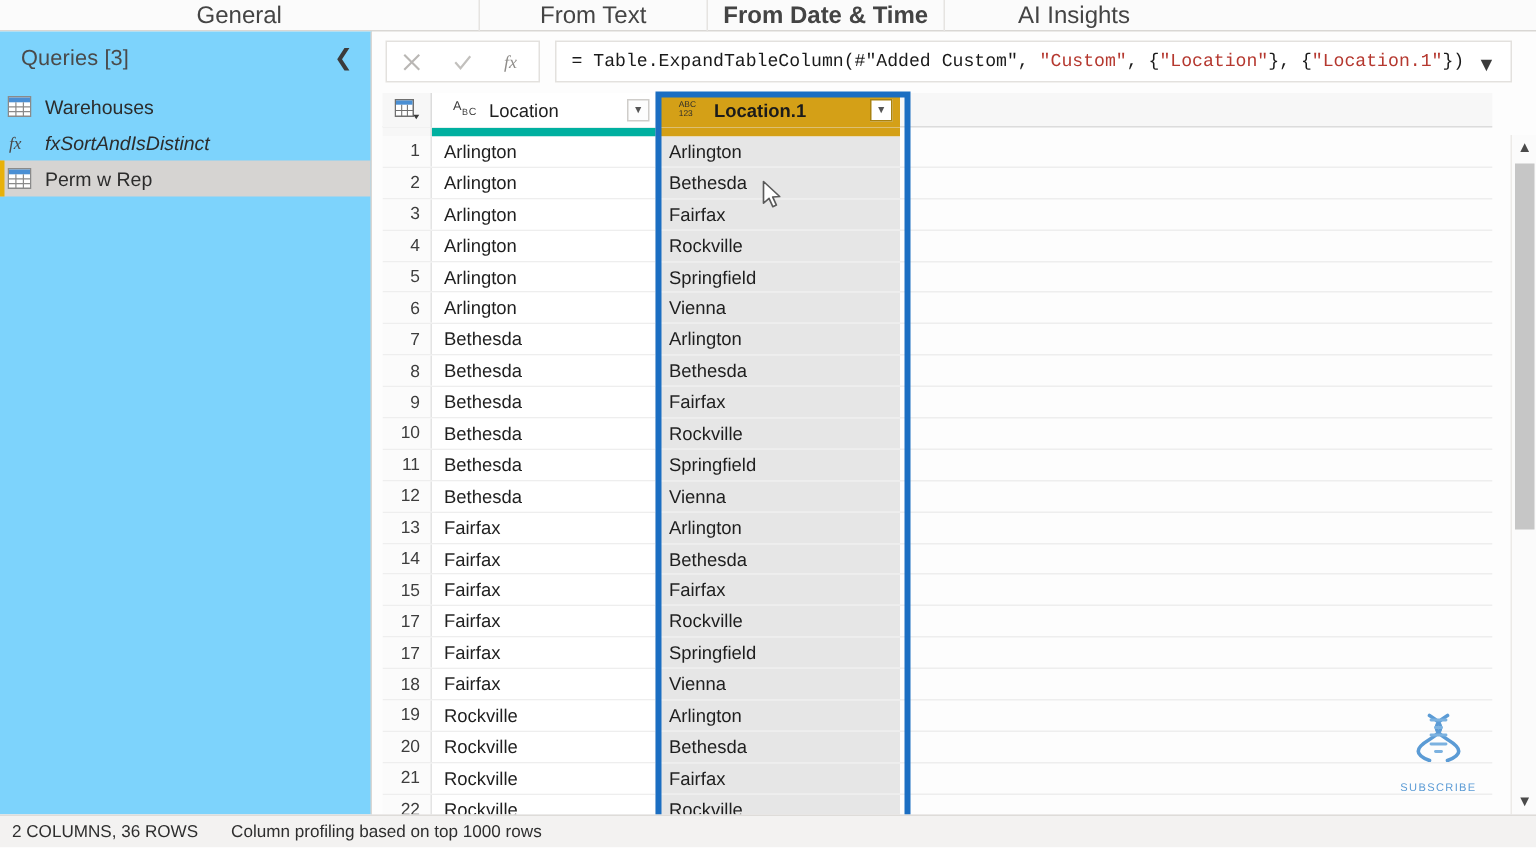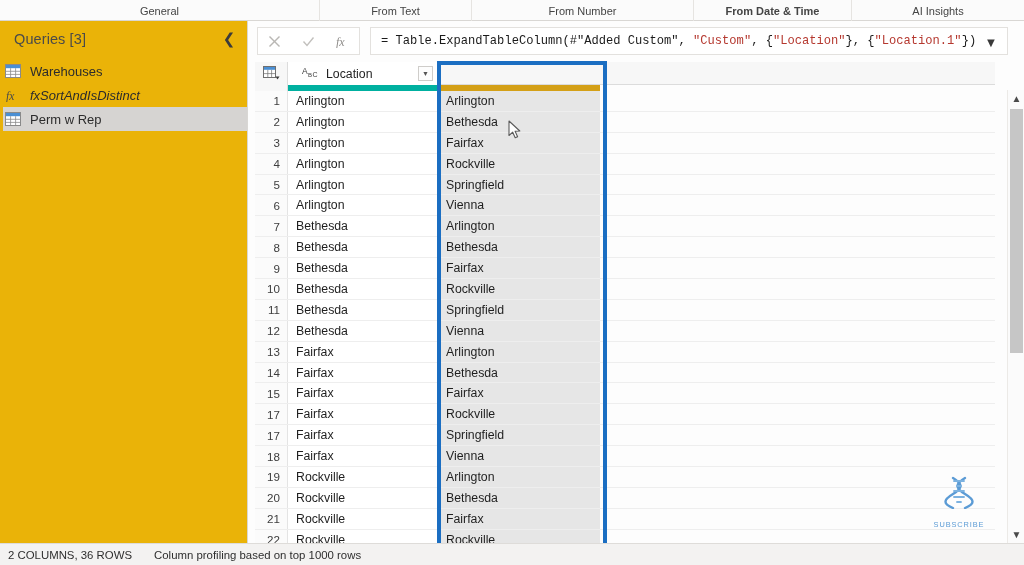--- a/index.html
+++ b/index.html
@@ -7,30 +7,30 @@
     width: 1024px; height: 565px;
     font-family: "Liberation Sans", sans-serif;
     background: #ffffff; overflow: hidden;
   }
   #app { position: relative; width: 1024px; height: 565px; background:#fdfdfd; }
 
   
   .ribbon { position:absolute; left:0; top:0; width:1024px; height:21px;
     background:#fbfbfb; border-bottom:1px solid #d9d7d4; display:flex; }
   .ribbon-group { display:flex; align-items:center; justify-content:center;
-    height:21px; font-size:11px; color:#444; border-right:1px solid #e6e4e1; }
+    height:21px; font-size:16px; color:#444; border-right:1px solid #e6e4e1; }
   .rg0 { width:320px; }
   .rg1 { width:152px; }
   .rg2 { width:222px; }
   .rg3 { width:158px;font-weight:bold; }
   .rg4 { width:172px; border-right:none; }
 
   
   .qpane { position:absolute; left:0; top:21px; width:248px; height:522px;
-    background:#eab308; border-right:1px solid #d9d7d4; }
+    background:#7dd3fc; border-right:1px solid #d9d7d4; }
   .qpane-head { position:relative; height:36px; display:flex; align-items:center; }
   .qpane-title { font-size:14.5px; color:#4a4a4a; padding-left:14px; letter-spacing:.1px; }
   .collapse-chevron { position:absolute; right:9px; top:8px; width:18px; height:18px;
     display:flex; align-items:center; justify-content:center; color:#3b3b3b;
     font-size:15px; line-height:1; cursor:pointer; }
   .qlist { padding-top:2px; }
   .qitem { position:relative; height:24px; display:flex; align-items:center;
     padding-left:5px; cursor:pointer; }
   .qitem.sel { background:#d6d4d2; }
   .qitem.sel::before { content:""; position:absolute; left:0; top:0; bottom:0;
@@ -121,23 +121,20 @@
 <body>
 
 <div id="app">
 
   <div class="ribbon">
     <div class="ribbon-group rg0">
       <span>General</span>
     </div>
     <div class="ribbon-group rg1">
       <span>From Text</span>
-    </div>
-    <div class="ribbon-group rg2">
-      <span>From Number</span>
     </div>
     <div class="ribbon-group rg3">
       <span>From Date &amp; Time</span>
     </div>
     <div class="ribbon-group rg4">
       <span>AI Insights</span>
     </div>
   </div>
 
   <div class="qpane">
@@ -235,20 +232,32 @@
             <text x="6" y="11.5" font-family="Liberation Sans, sans-serif" font-size="6" fill="#3a3a3a">B</text>
             <text x="10.5" y="11.8" font-family="Liberation Sans, sans-serif" font-size="7" fill="#3a3a3a">C</text>
           </svg>
         </span>
         <span class="hname">Location</span>
         <span class="hdrop">
             <span>▼</span>
           </span>
       </div>
 
+      <div class="hcell c2">
+        <span class="htype">
+          <svg width="19" height="14" viewBox="0 0 19 14">
+            <text x="0.5" y="6.6" font-family="Liberation Sans, sans-serif" font-size="5.6" fill="#2b2b2b">ABC</text>
+            <text x="0.5" y="12.6" font-family="Liberation Sans, sans-serif" font-size="5.6" fill="#2b2b2b">123</text>
+          </svg>
+        </span>
+        <span class="hname">Location.1</span>
+        <span class="hdrop">
+            <span>▼</span>
+          </span>
+      </div>
     </div>
 
     <div class="qbar">
       <div class="spacer"></div>
       <div class="b1"></div>
       <div class="b2"></div>
     </div>
 
     <div class="gbody">
         <div class="grow">

